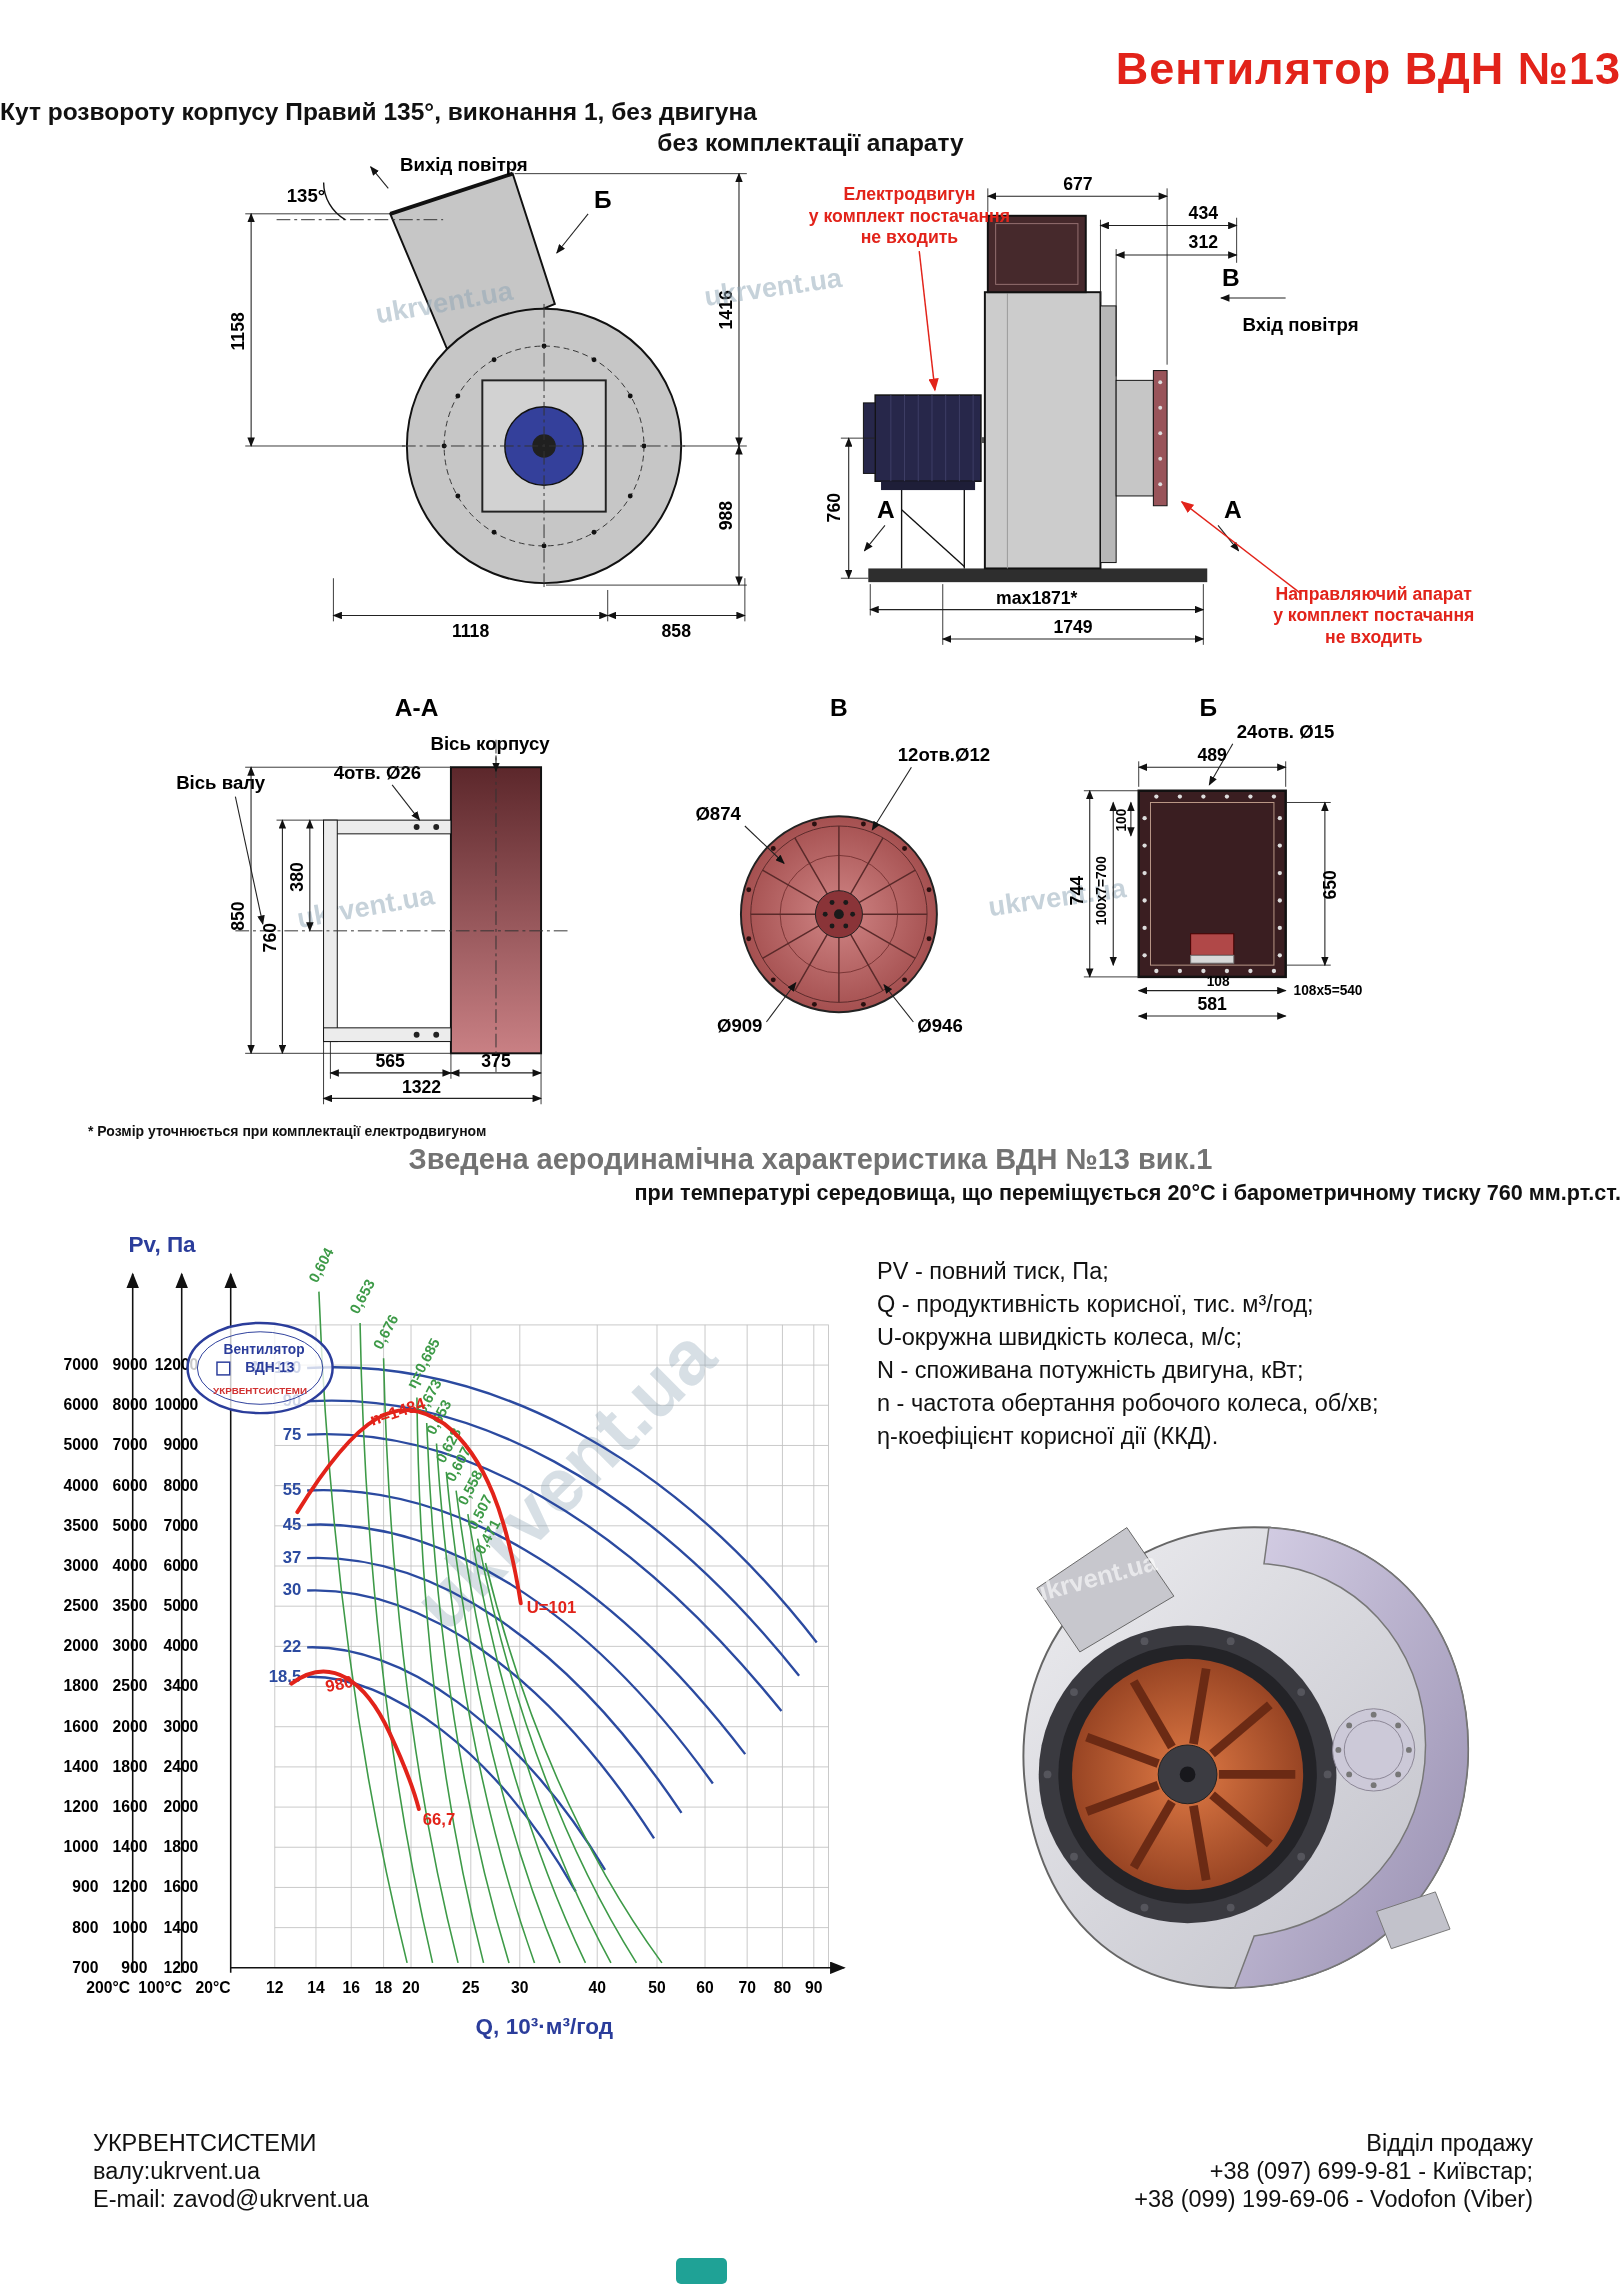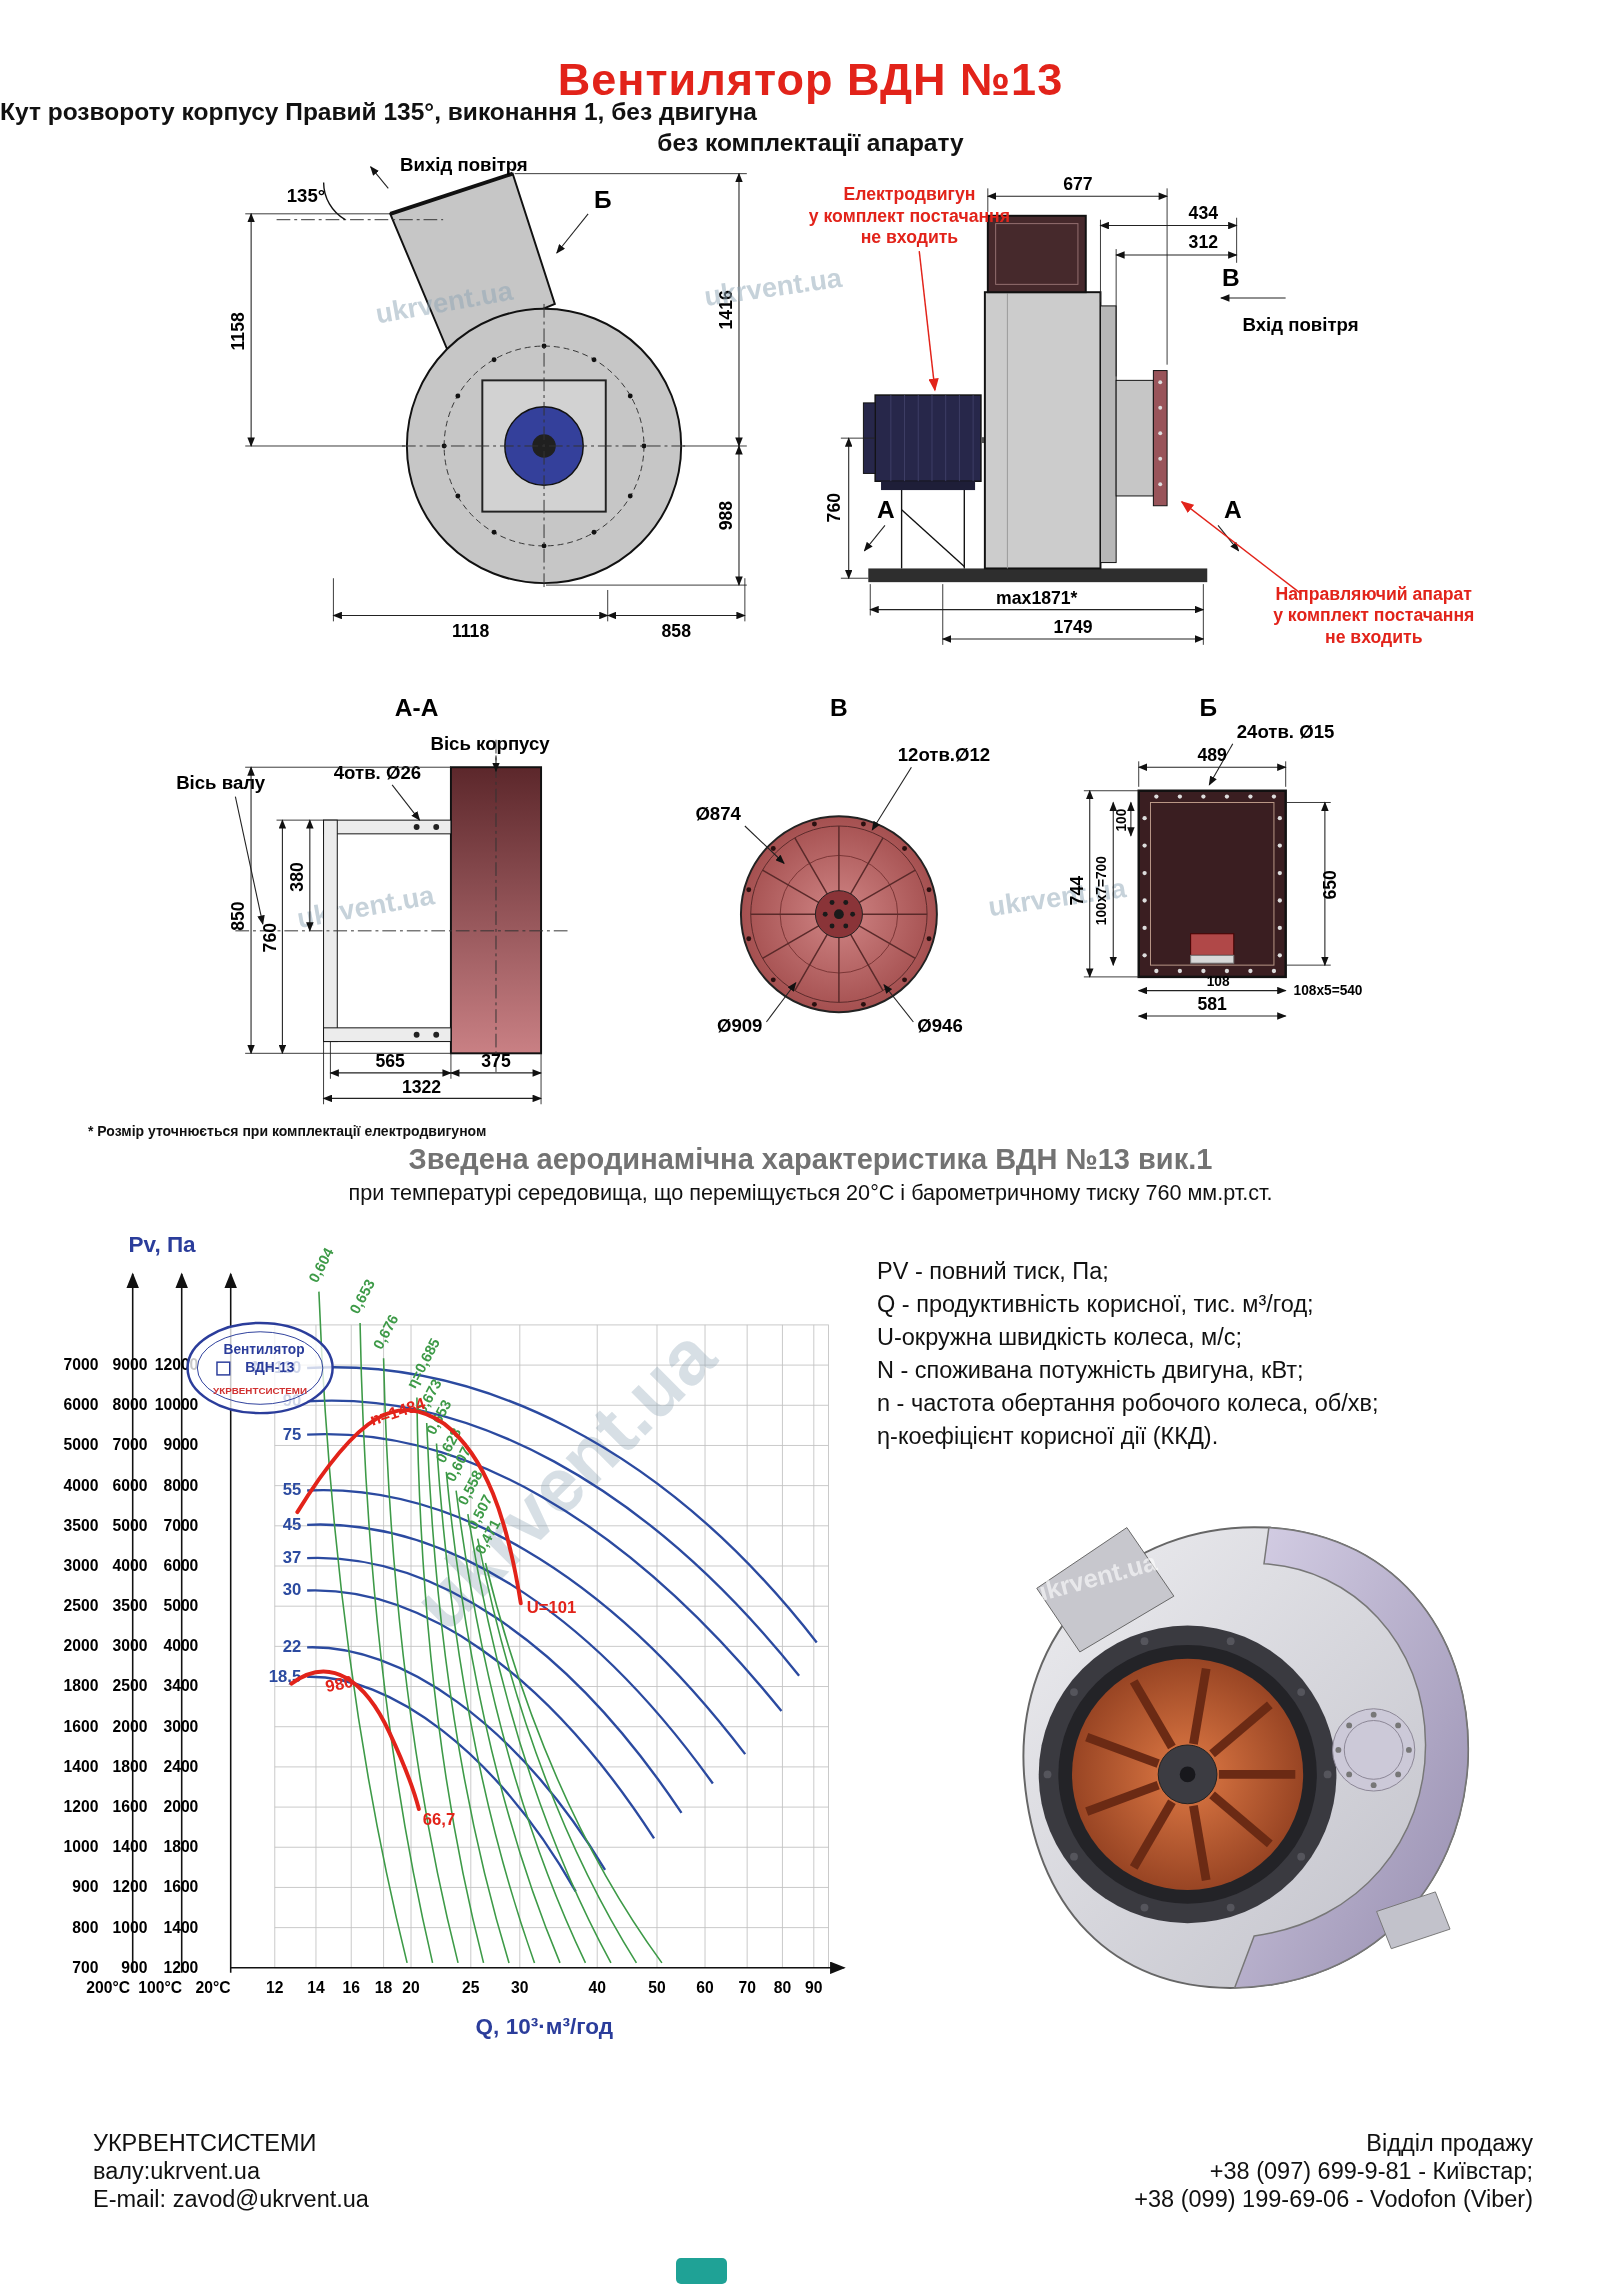--- a/index.html
+++ b/index.html
@@ -1,27 +1,27 @@
 <!DOCTYPE html>
 <html><head>
 <meta charset="utf-8">
 <style>
   * { margin:0; padding:0; box-sizing:border-box; }
   html,body { background:#fff; }
   body { width:1621px; height:2293px; position:relative; overflow:hidden;
          font-family:"Liberation Sans", sans-serif; color:#111; }
   .abs { position:absolute; }
-  .hdr-title { top:54px; left:0; width:100%; text-align:center; font-size:45px;
+  .hdr-title { top:43px; left:0; width:100%; text-align:right; font-size:45px;
                font-weight:bold; color:#e2231a; letter-spacing:1px; }
   .hdr-sub1 { top:98px; left:0; width:100%; font-size:24.5px; font-weight:bold; }
   .hdr-sub2 { top:129px; left:0; width:100%; text-align:center; font-size:24.5px; font-weight:bold; }
   .footnote { top:1123px; left:88px; font-size:14px; font-weight:bold; }
   .chart-title { top:1143px; left:0; width:100%; text-align:center; font-size:29px;
                  font-weight:bold; color:#737373; }
-  .chart-sub { top:1180px; left:0; width:100%; text-align:center; font-size:21.6px; font-weight:normal; }
+  .chart-sub { top:1180px; left:0; width:100%; text-align:right; font-size:21.6px; font-weight:bold; }
   .legend { top:1255px; left:877px; width:588px; font-size:23.5px; line-height:33px; }
   .footer-left { top:2129px; left:93px; font-size:23.5px; line-height:28px; }
   .footer-right { top:2129px; right:88px; font-size:23.5px; line-height:28px; text-align:right; }
   .badge { top:2258px; left:676px; width:51px; height:25.5px; border-radius:4.9px; background:#1fa296; }
   svg text { font-family:"Liberation Sans", sans-serif; }
   .dim { font-size:18px; font-weight:bold; fill:#000; }
   .dimS { font-size:14px; font-weight:bold; fill:#000; }
   .lbl { font-size:19px; font-weight:bold; fill:#000; }
   .big { font-size:25px; font-weight:bold; fill:#000; }
   .redNote { font-size:18px; font-weight:bold; fill:#e2231a; }

